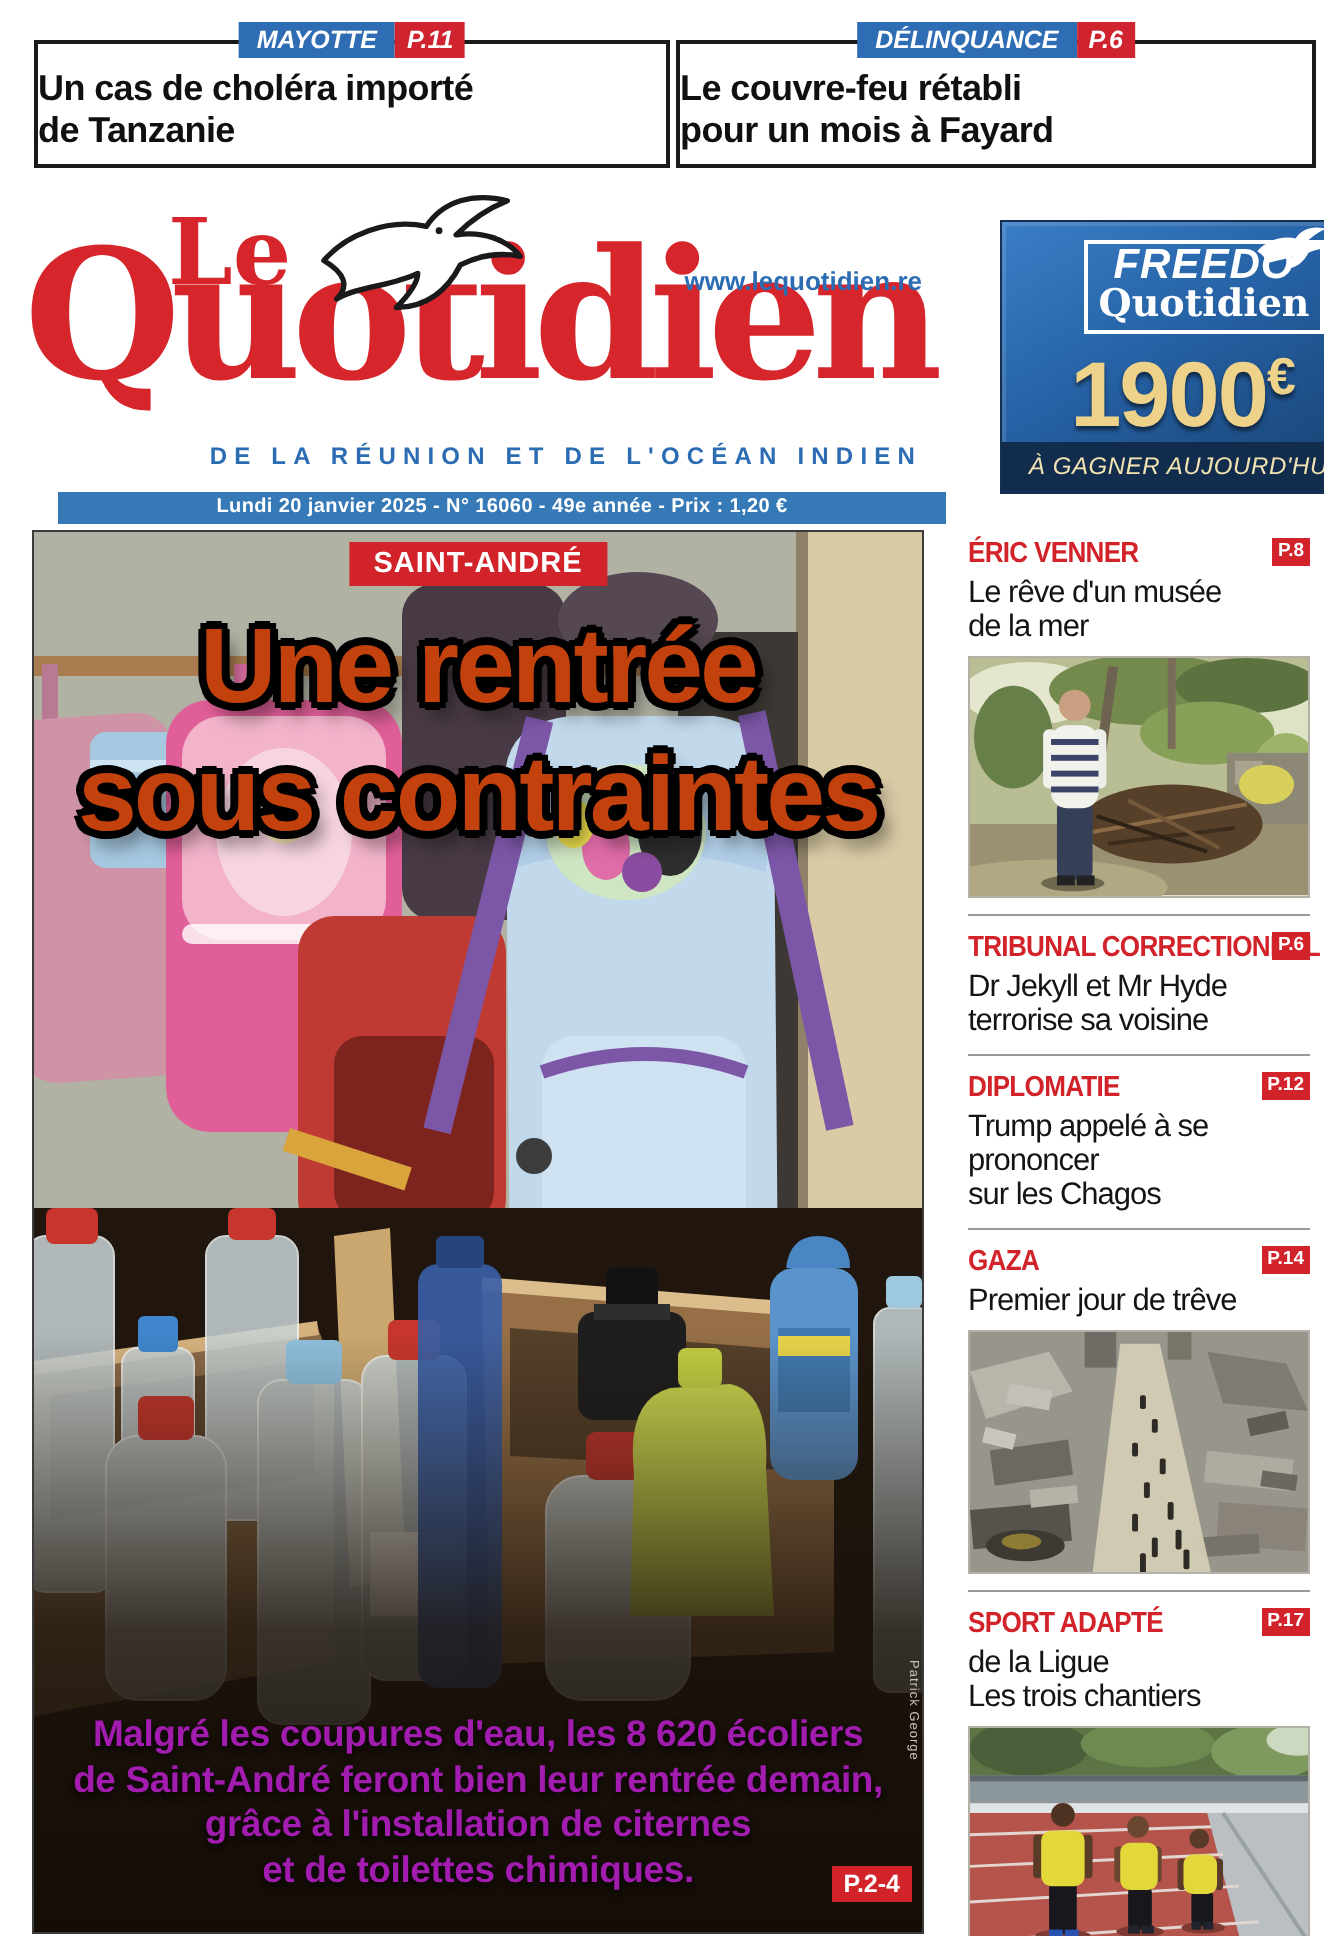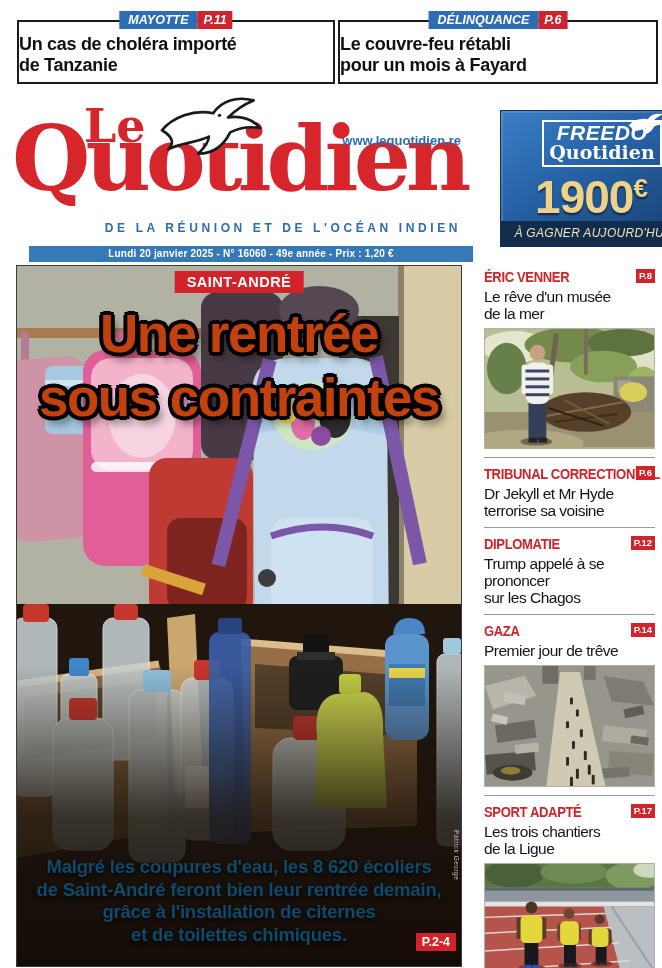--- a/index.html
+++ b/index.html
@@ -49,21 +49,21 @@
   
   .lead{position:absolute;left:17px;top:266px;width:444px;height:700px;outline:1px solid #3c3c3c;overflow:hidden;}
   .lead svg.scene{position:absolute;left:0;top:0;width:100%;height:100%;}
   .location-tag{position:absolute;top:5px;left:50%;transform:translateX(-50%);background:#d2232a;
                 color:#fff;font-weight:bold;font-size:14.5px;line-height:20px;padding:1px 12px;letter-spacing:.5px;z-index:5;}
   .lead-headline{position:absolute;top:26px;left:0;right:0;text-align:center;color:#c2410c;font-weight:bold;
                  font-size:53px;line-height:64px;letter-spacing:-1.5px;z-index:4;
                  text-shadow:-3px -3px 0 #000,3px -3px 0 #000,-3px 3px 0 #000,3px 3px 0 #000,
                              -4px 0 0 #000,4px 0 0 #000,0 -4px 0 #000,0 4px 0 #000,
                              5px 7px 9px rgba(0,0,0,.55);margin-top:10px;}
-  .lead-caption{position:absolute;left:8px;right:8px;bottom:20px;text-align:center;color:#0c4a6e;
+  .lead-caption{position:absolute;left:8px;right:8px;bottom:20px;text-align:center;color:#a21caf;
                 font-weight:bold;font-size:18.5px;line-height:22.5px;letter-spacing:-0.2px;z-index:4;
                 text-shadow:0 2px 4px rgba(0,0,0,.85);}
   .lead-caption span{display:block;}
   .lead-page-tag{position:absolute;right:5px;bottom:15px;background:#d2232a;color:#fff;font-weight:bold;
                  font-size:12.5px;line-height:16px;padding:1px 6px;z-index:5;}
   .photo-credit{position:absolute;right:1px;bottom:86px;writing-mode:vertical-rl;font-size:6.5px;
                 color:#c9c2b8;letter-spacing:.5px;z-index:4;}
 
   
   .sidebar{position:absolute;left:484px;top:268px;width:171px;}
@@ -345,22 +345,22 @@
       </svg>
       <hr class="divider">
     </div>
 
     <div>
       <div class="sec-head">
         <div class="sec-title">SPORT ADAPTÉ</div>
         <div class="sec-page">P.17</div>
       </div>
       <div class="sec-teaser">
+        <span>de la Ligue</span>
         <span>Les trois chantiers</span>
-        <span>de la Ligue</span>
       </div>
       <svg class="sec-photo" viewBox="0 0 171 120">
         <rect width="171" height="120" fill="#b5544a"></rect>
         <rect width="171" height="26" fill="#5d7444"></rect>
         <ellipse cx="30" cy="10" rx="30" ry="14" fill="#49603a"></ellipse>
         <ellipse cx="90" cy="8" rx="34" ry="12" fill="#6d8a50"></ellipse>
         <ellipse cx="150" cy="12" rx="28" ry="14" fill="#7e9a5e"></ellipse>
         <ellipse cx="166" cy="6" rx="16" ry="8" fill="#cdd8c0"></ellipse>
         <rect y="24" width="171" height="14" fill="#8d979e"></rect>
         <rect y="24" width="171" height="3" fill="#5f686e"></rect>

